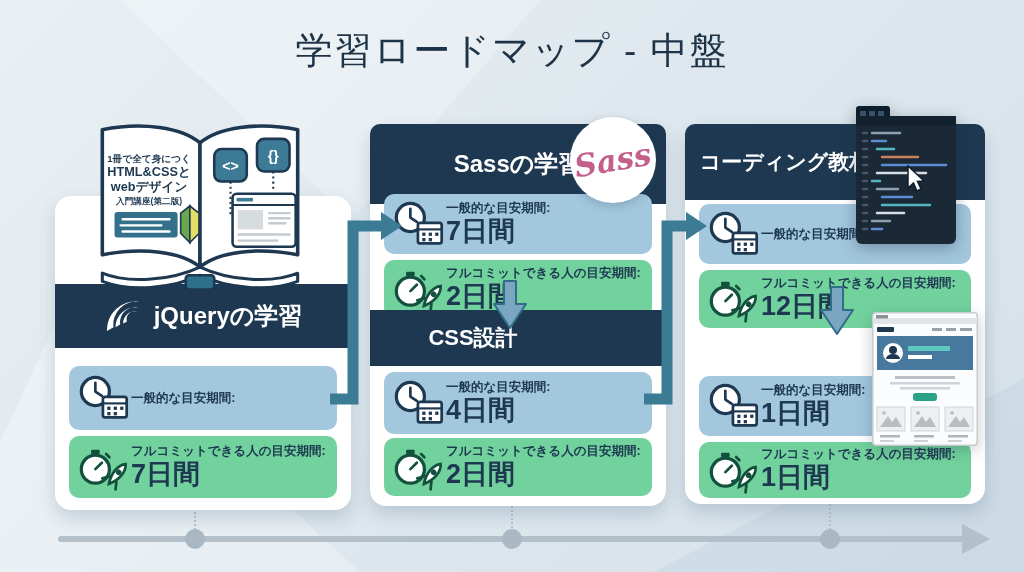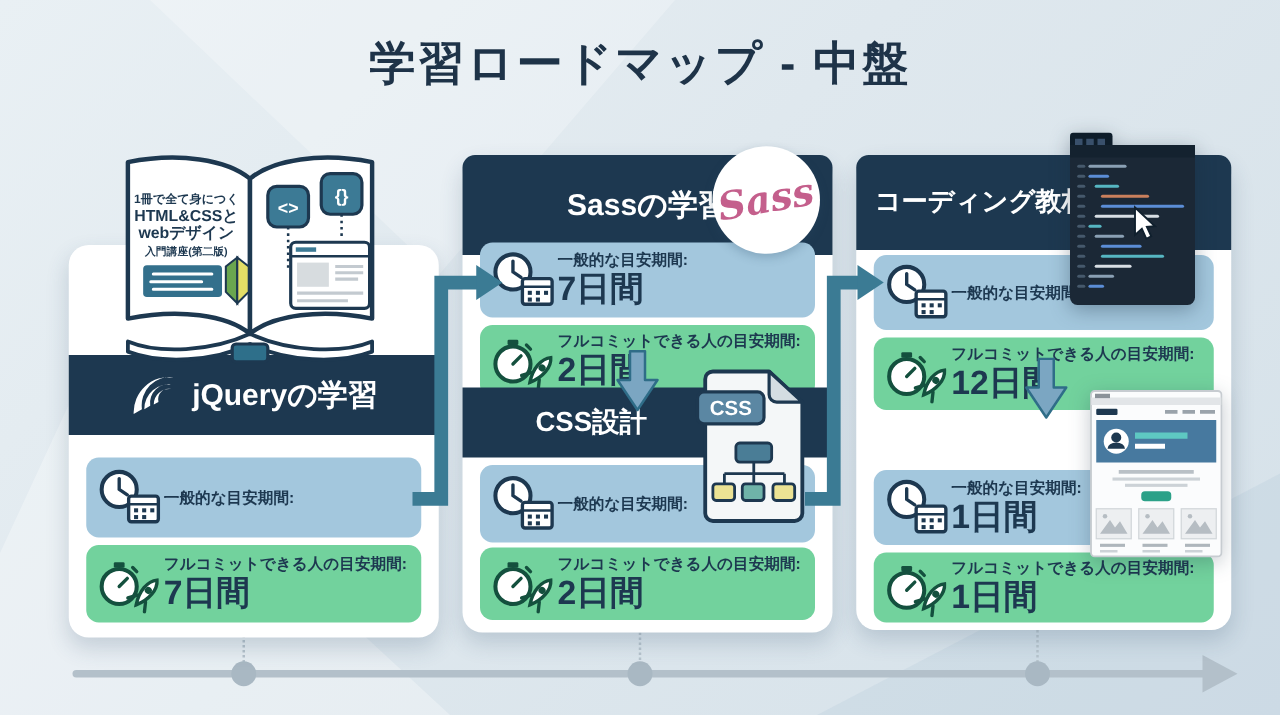--- a/index.html
+++ b/index.html
@@ -7,21 +7,21 @@
   .stage{position:relative;width:1024px;height:572px;overflow:hidden;
          background:linear-gradient(135deg,#e9f0f4 0%,#dfe8ee 45%,#d5e1e9 100%);}
   .bg-poly{position:absolute;pointer-events:none;}
   .poly1{left:-60px;top:300px;width:420px;height:272px;background:rgba(255,255,255,.30);
          clip-path:polygon(0 100%,100% 100%,30% 0);}
   .poly2{left:600px;top:360px;width:460px;height:240px;background:rgba(173,196,212,.22);
          clip-path:polygon(0 100%,100% 0,100% 100%);}
   .poly3{left:120px;top:0;width:420px;height:220px;background:rgba(255,255,255,.25);
          clip-path:polygon(0 0,100% 0,55% 100%);}
   .page-title{position:absolute;left:0;top:26px;width:100%;text-align:center;
-         font-size:37px;font-weight:700;color:#1e3348;letter-spacing:2px;}
+         font-size:37px;font-weight:400;color:#1e3348;letter-spacing:2px;}
 
   .card{position:absolute;background:#fff;border-radius:16px;
         box-shadow:0 8px 18px rgba(45,75,105,.20);z-index:1;}
   .card-left{left:55px;top:196px;width:296px;height:314px;}
   .card-mid{left:370px;top:124px;width:296px;height:382px;}
   .card-right{left:685px;top:124px;width:300px;height:380px;}
 
   .band{position:absolute;left:0;width:100%;background:#1d3850;color:#fff;
         display:flex;align-items:center;justify-content:center;font-weight:700;}
   .band-jquery{top:88px;height:64px;font-size:24px;gap:12px;justify-content:center;}
@@ -202,50 +202,38 @@
     </div>
 
     <svg class="down-arrow mid-down" viewBox="0 0 36 50">
       <polygon points="12,1 24,1 24,24 34,24 18,48 2,24 12,24" fill="#7ba6c2" stroke="#2f6d88" stroke-width="2" stroke-linejoin="round"></polygon>
     </svg>
 
     <div class="band band-cssdesign">
       <span>CSS設計</span>
     </div>
 
-    <div class="deco cssfile-wrap" style="position:absolute;">
-      <svg width="92" height="130" viewBox="0 0 90 127">
-        <path d="M14,4 H58 L84,28 V115 a6,6 0 0 1 -6,6 H14 a6,6 0 0 1 -6,-6 V10 a6,6 0 0 1 6,-6 Z" fill="#f4f7f8" stroke="#1d3850" stroke-width="3" stroke-linejoin="round"></path>
-        <path d="M58,4 L84,28 H64 a6,6 0 0 1 -6,-6 Z" fill="#d4dde2" stroke="#1d3850" stroke-width="2.5" stroke-linejoin="round"></path>
-        <rect x="2" y="20" width="52" height="25" rx="5" fill="#5b87a3" stroke="#1d3850" stroke-width="2.5"></rect>
-        <text x="28" y="38" text-anchor="middle" font-size="16" font-weight="bold" fill="#fff">CSS</text>
-        <rect x="32" y="60" width="28" height="15" rx="3" fill="#4a7d96" stroke="#1d3850" stroke-width="2.2"></rect>
-        <path d="M46,75 V84 M23,84 H70 M23,84 V92 M46,84 V92 M70,84 V92" stroke="#1d3850" stroke-width="2.2" fill="none"></path>
-        <rect x="14" y="92" width="17" height="13" rx="2.5" fill="#ece394" stroke="#1d3850" stroke-width="2.2"></rect>
-        <rect x="37" y="92" width="17" height="13" rx="2.5" fill="#6fb3a9" stroke="#1d3850" stroke-width="2.2"></rect>
-        <rect x="61" y="92" width="17" height="13" rx="2.5" fill="#ece394" stroke="#1d3850" stroke-width="2.2"></rect>
-      </svg>
-    </div>
 
     <div class="ibox blue" style="top:248px;height:62px;">
       <span class="icn">
         <svg width="54" height="48" viewBox="0 0 50 44">
           <circle cx="17" cy="16" r="13" fill="#fff" stroke="#1d3850" stroke-width="3"></circle>
           <path d="M17 16 L17 8 M17 16 L23 20" stroke="#1d3850" stroke-width="2.5" fill="none" stroke-linecap="round"></path>
           <rect x="24" y="21" width="22" height="19" rx="2" fill="#fff" stroke="#1d3850" stroke-width="2.5"></rect>
           <line x1="24" y1="27" x2="46" y2="27" stroke="#1d3850" stroke-width="2"></line>
           <rect x="28" y="30" width="3" height="3" fill="#1d3850"></rect>
             <rect x="34" y="30" width="3" height="3" fill="#1d3850"></rect>
           <rect x="40" y="30" width="3" height="3" fill="#1d3850"></rect>
             <rect x="28" y="35" width="3" height="3" fill="#1d3850"></rect>
           <rect x="34" y="35" width="3" height="3" fill="#1d3850"></rect>
         </svg>
       </span>
       <div class="txt">
         <div class="lbl">一般的な目安期間:</div>
+        <div class="val">4日間</div>
       </div>
     </div>
     <div class="ibox green" style="top:314px;height:58px;">
       <span class="icn">
         <svg width="54" height="48" viewBox="0 0 50 44">
           <rect x="13" y="6" width="8" height="4" rx="1" fill="#14503e"></rect>
           <line x1="27" y1="10" x2="30" y2="13" stroke="#14503e" stroke-width="2.5" stroke-linecap="round"></line>
           <circle cx="17" cy="24" r="13" fill="#fff" stroke="#14503e" stroke-width="3"></circle>
           <path d="M17 24 L23 18" stroke="#14503e" stroke-width="2.5" stroke-linecap="round"></path>
           <g transform="rotate(40 36 30)">

